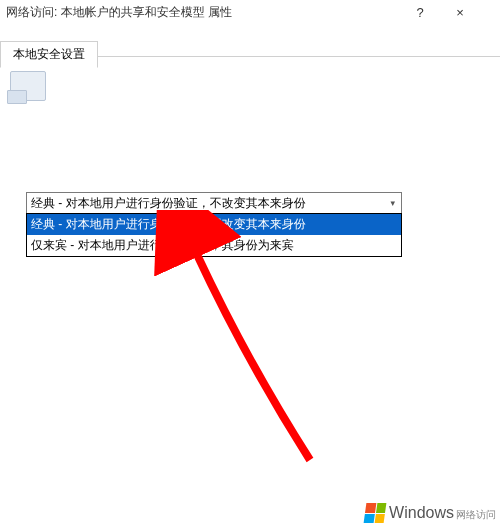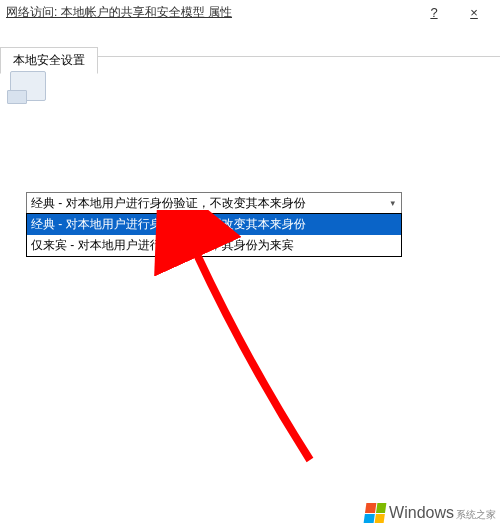--- a/index.html
+++ b/index.html
@@ -1,23 +1,23 @@
 <!DOCTYPE html>
 <html><head>
 <meta charset="utf-8">
 <style>
   * { box-sizing: border-box; margin: 0; padding: 0; font-family: "Microsoft YaHei", "Segoe UI", sans-serif; }
   body { width: 500px; height: 527px; background: #fff; position: relative; overflow: hidden; }
 
-  .titlebar { display: flex; align-items: center; padding: 4px 6px 2px 6px; font-size: 12px; color: #333; text-decoration: underline; }
+  .titlebar { display: flex; align-items: center; padding: 4px 20px 2px 6px; font-size: 12px; color: #333; }
   .titlebar .title { flex: 1; }
   .winbtn { width: 40px; text-align: center; font-size: 13px; color: #333; }
 
   .tabs { display: flex; border-bottom: 1px solid #d0d0d0; margin-top: 6px; }
-  .tab { padding: 4px 12px; font-size: 12px; border: 1px solid transparent; position: relative; top: 18px; }
+  .tab { padding: 4px 12px; font-size: 12px; border: 1px solid transparent; position: relative; top: 12px; }
   .tab.active { border: 1px solid #d0d0d0; border-bottom: 1px solid #fff; background: #fff; }
 
   .policy-row { display: flex; align-items: center; padding: 14px 10px 8px 10px; }
   .policy-icon { width: 40px; height: 40px; margin-right: 10px; }
   .icon-box { width: 36px; height: 30px; background: #e8eef5; border: 1px solid #b8c5d6; border-radius: 2px; position: relative; }
   .icon-box::before { content: ""; position: absolute; left: -4px; bottom: -4px; width: 18px; height: 12px; background: #d8e2ee; border: 1px solid #b8c5d6; border-radius: 1px; }
   .policy-label { font-size: 12px; }
 
   .dropdown-wrap { position: absolute; left: 26px; top: 192px; width: 376px; }
   .dropdown-field { border: 1px solid #7a7a7a; height: 22px; display: flex; align-items: center; padding: 0 4px; font-size: 12px; background: #fff; }
@@ -79,15 +79,15 @@
 </svg>
 
 <div class="watermark">
   <div class="win-logo">
       <div></div>
       <div></div>
       <div></div>
       <div></div>
     </div>
   <div>
-    <span class="wm-text">Windows</span><span class="wm-sub">系统之家</span>
+    <span class="wm-text">Windows</span><span class="wm-sub">网络访问</span>
   </div>
 </div>
 
 </body></html>

